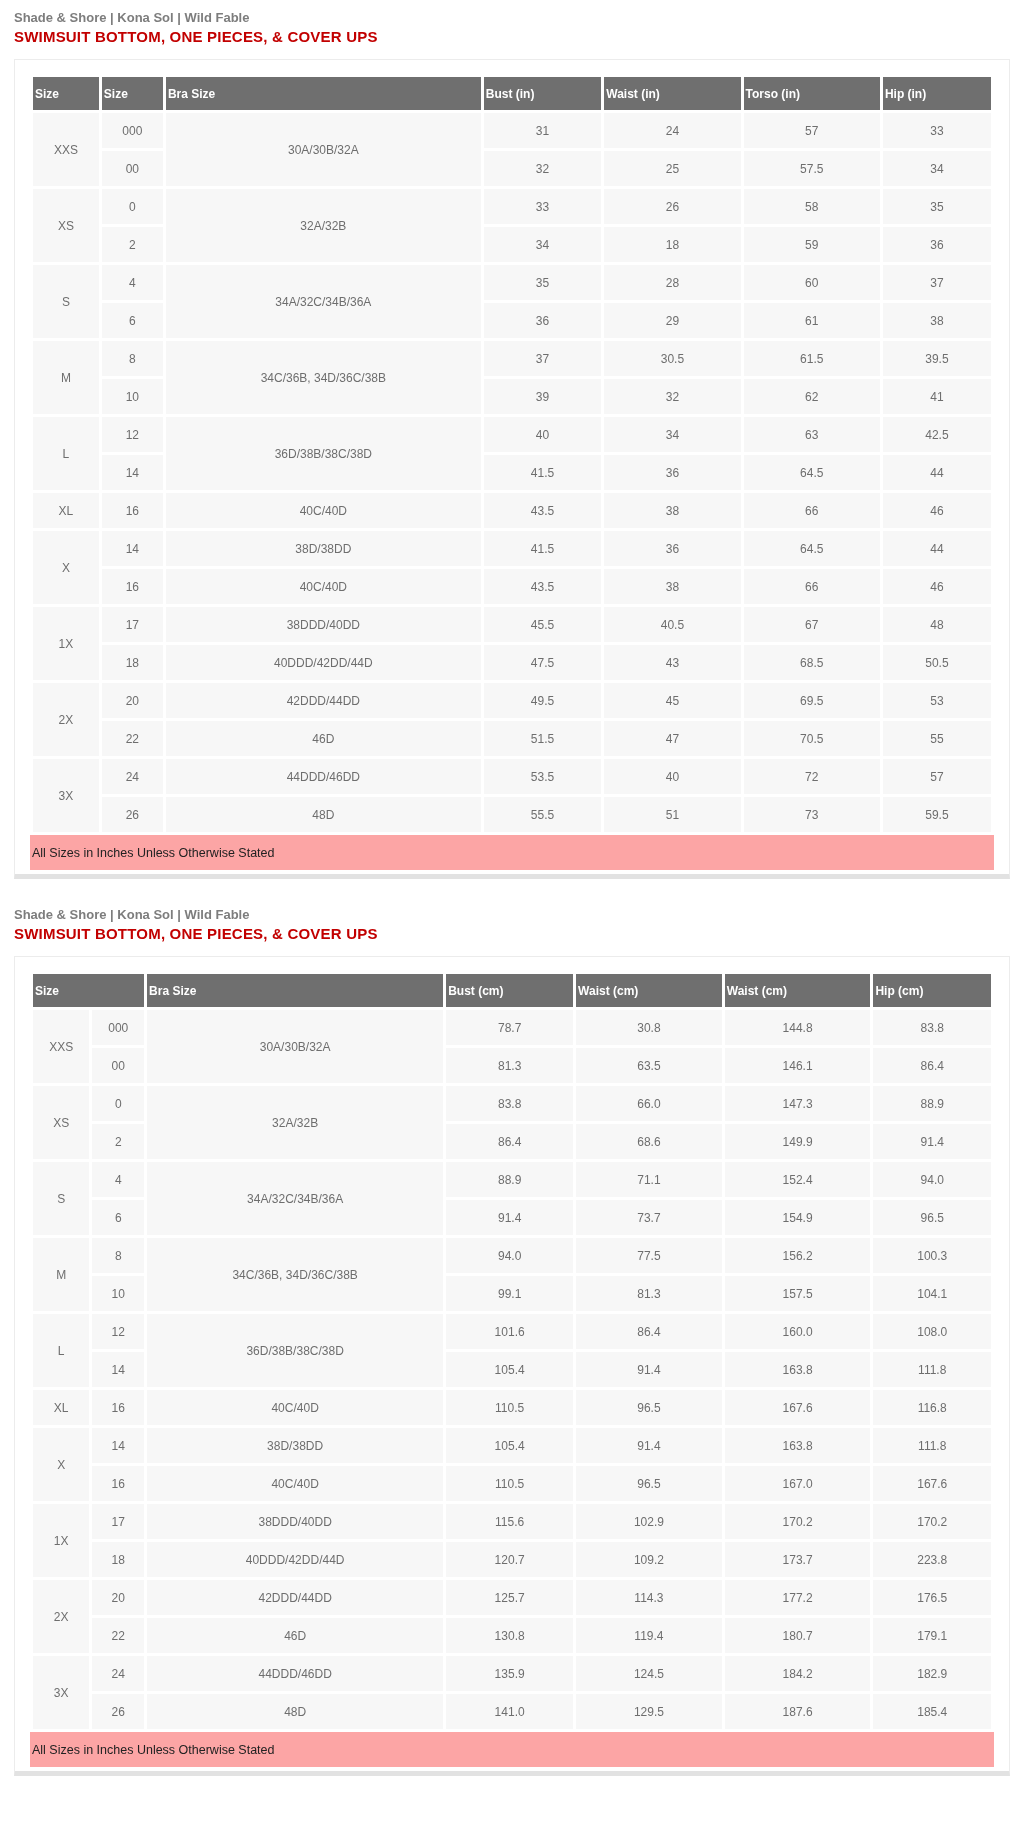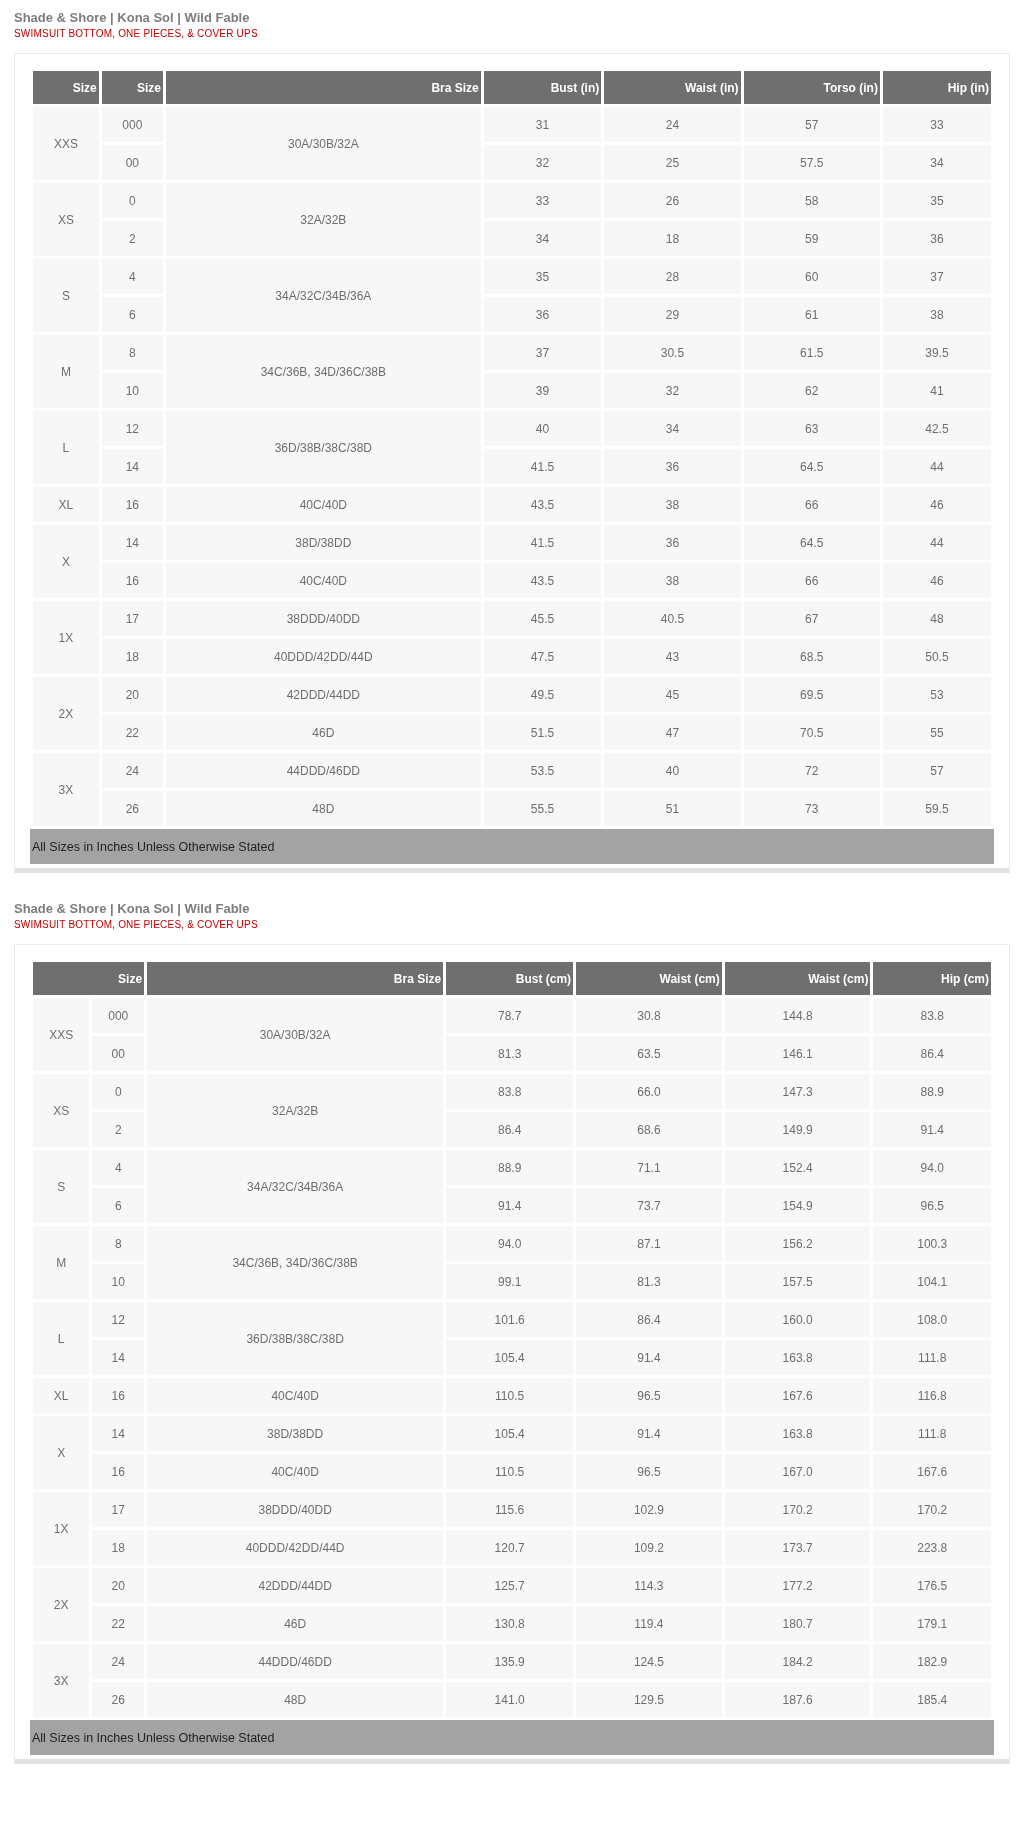--- a/index.html
+++ b/index.html
@@ -20,22 +20,22 @@
   .section{padding:8px 14px 18px 14px;}
   .breadcrumb{
     color:var(--breadcrumb);
     font-size:13px;
     line-height:16px;
     margin:2px 0 2px 0;
     font-weight:bold;
   }
   .section-title{
     color:var(--title);
-    font-size:10px;
-    font-weight:normal;
+    font-size:15px;
+    font-weight:bold;
     letter-spacing:.2px;
     margin:0 0 14px 0;
   }
   .chart-box{
     background:#ffffff;
     border:1px solid #ececec;
     border-bottom:5px solid #e2e2e2;
     padding:14px 15px 4px 15px;
   }
   table.size-table{
@@ -43,40 +43,40 @@
     border-collapse:separate;
     border-spacing:3px;
     table-layout:fixed;
   }
   table.size-table th{
     background:var(--header_bg);
     color:#ffffff;
     font-size:12px;
     font-weight:bold;
     height:33px;
-    text-align:right;
+    text-align:left;
     vertical-align:middle;
     padding:0 2px;
   }
   table.size-table td{
     background:var(--cell_bg);
     color:var(--cell_text);
     font-size:12px;
     text-align:center;
     vertical-align:middle;
     height:35px;
     padding:0 4px;
     overflow:hidden;
     white-space:nowrap;
   }
   .footnote{
     font-size:12.5px;
     color:#222;
     padding:11px 2px 10px 2px;
-    background:#a3a3a3;
+    background:#fca5a5;
   }
 </style>
 </head>
 <body>
 
 <div>
 
   <div class="section">
     <div class="breadcrumb">Shade &amp; Shore | Kona Sol | Wild Fable</div>
     <div class="section-title">SWIMSUIT BOTTOM, ONE PIECES, &amp; COVER UPS</div>
@@ -337,21 +337,21 @@
               <td>91.4</td>
               <td>73.7</td>
               <td>154.9</td>
               <td>96.5</td>
             </tr>
             <tr>
               <td rowspan="2">M</td>
               <td>8</td>
               <td rowspan="2">34C/36B, 34D/36C/38B</td>
               <td>94.0</td>
-              <td>87.1</td>
+              <td>77.5</td>
               <td>156.2</td>
               <td>100.3</td>
             </tr>
             <tr>
               <td>10</td>
               <td>99.1</td>
               <td>81.3</td>
               <td>157.5</td>
               <td>104.1</td>
             </tr>

